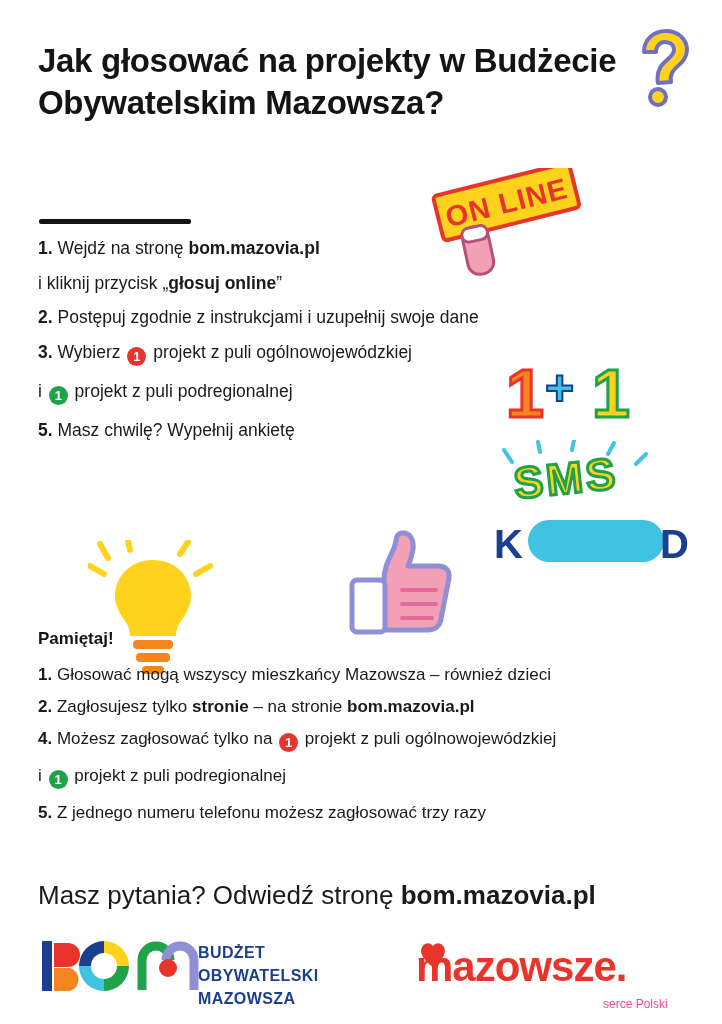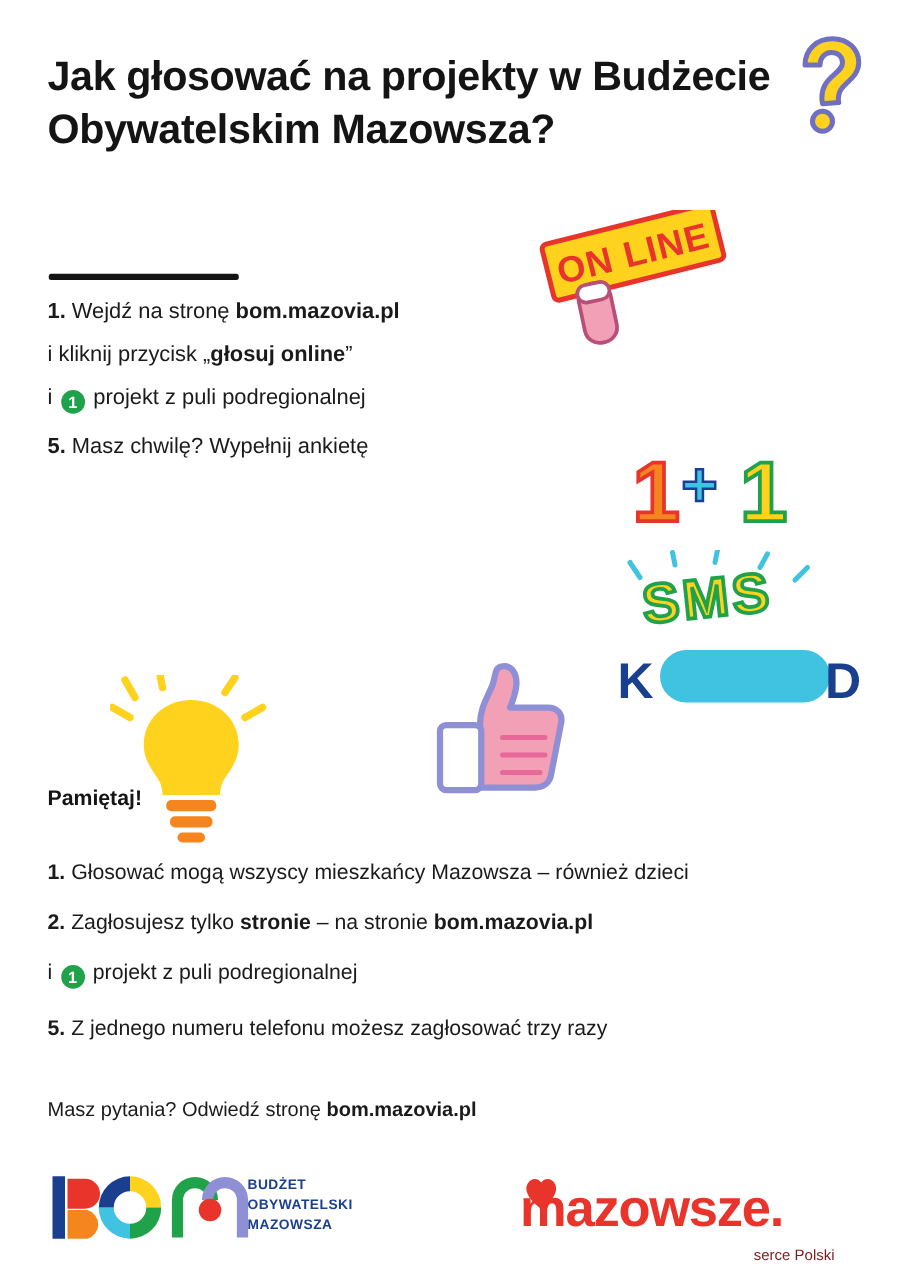--- a/index.html
+++ b/index.html
@@ -53,26 +53,26 @@
     left: 38px; top: 629px;
     font-size: 17px;
     font-weight: bold;
     color: #141414;
   }
   .notes {
     position: absolute;
     left: 38px; top: 666px;
     width: 670px;
   }
-  .notes .line { margin-bottom: 15px; font-size: 17px; margin-top: 23px; }
+  .notes .line { margin-bottom: 15px; font-size: 17px; }
 
   .question {
     position: absolute;
     left: 38px; top: 880px;
-    font-size: 16px;
+    font-size: 26px;
     color: #1a1a1a;
     white-space: nowrap;
   }
   .question b { font-weight: bold; }
 
   
   .circ {
     display: inline-block;
     width: 19px; height: 19px;
     border-radius: 50%;
@@ -109,27 +109,27 @@
   .bulb { left: 88px; top: 540px; width: 125px; height: 130px; }
 
   
   .thumb { left: 340px; top: 528px; width: 120px; height: 120px; }
 
   
   .footer { position: absolute; left: 0; top: 925px; width: 722px; height: 99px; }
   .bom-logo { position: absolute; left: 38px; top: 10px; width: 320px; height: 70px; }
   .bom-text {
     position: absolute; left: 198px; top: 16px;
-    font-size: 11px; font-weight: bold; line-height: 1.45;
+    font-size: 16px; font-weight: bold; line-height: 1.45;
     color: #1b3f8f; letter-spacing: 0.4px;
   }
   .mazowsze { position: absolute; left: 416px; top: 10px; width: 250px; height: 75px; }
   .serce {
     position: absolute; left: 603px; top: 72px;
-    font-size: 12px; color: #7f1d1d;
+    font-size: 12px; color: #ec4899;
   }
 </style>
 </head>
 <body>
 
 <div class="page">
 
   <div class="title">Jak głosować na projekty w Budżecie Obywatelskim Mazowsza?</div>
   <div class="rule"></div>
 
@@ -208,28 +208,31 @@
         <line x1="62" y1="62" x2="96" y2="62"></line>
         <line x1="62" y1="76" x2="96" y2="76"></line>
         <line x1="62" y1="90" x2="92" y2="90"></line>
       </g>
     </svg>
   </div>
 
   <div class="steps">
     <div class="line"><b>1.</b> Wejdź na stronę <b>bom.mazovia.pl</b></div>
     <div class="line">i kliknij przycisk „<b>głosuj online</b>”</div>
+    <div class="line"><b>2.</b> Postępuj zgodnie z instrukcjami i uzupełnij swoje dane</div>
+    <div class="line"><b>3.</b> Wybierz <span class="circ red">1</span> projekt z puli ogólnowojewódzkiej</div>
     <div class="line">i <span class="circ green">1</span> projekt z puli podregionalnej</div>
     <div class="line"><b>5.</b> Masz chwilę? Wypełnij ankietę</div>
   </div>
 
   <div class="remember-title">Pamiętaj!</div>
   <div class="notes">
     <div class="line"><b>1.</b> Głosować mogą wszyscy mieszkańcy Mazowsza – również dzieci</div>
     <div class="line"><b>2.</b> Zagłosujesz tylko <b>stronie</b> – na stronie <b>bom.mazovia.pl</b></div>
+    <div class="line"><b>4.</b> Możesz zagłosować tylko na <span class="circ red">1</span> projekt z puli ogólnowojewódzkiej</div>
     <div class="line">i <span class="circ green">1</span> projekt z puli podregionalnej</div>
     <div class="line"><b>5.</b> Z jednego numeru telefonu możesz zagłosować trzy razy</div>
   </div>
 
   <div class="question">Masz pytania? Odwiedź stronę <b>bom.mazovia.pl</b></div>
 
   <div class="footer">
     <div class="bom-logo">
       <svg width="180" height="62" viewBox="0 0 180 62">
 

